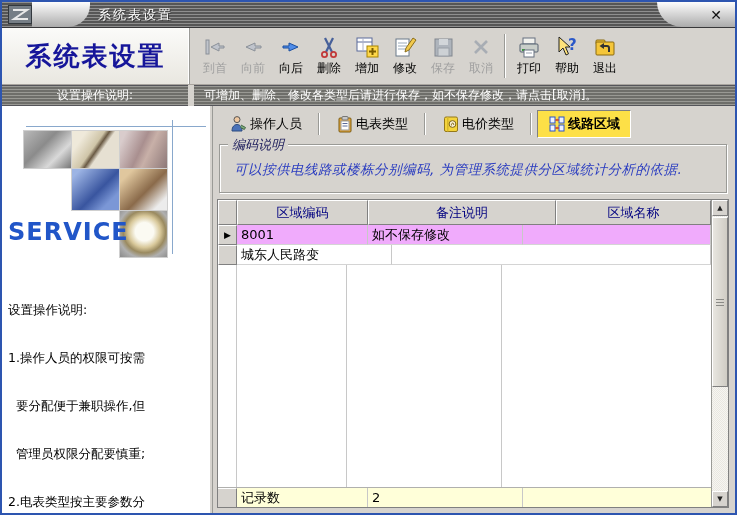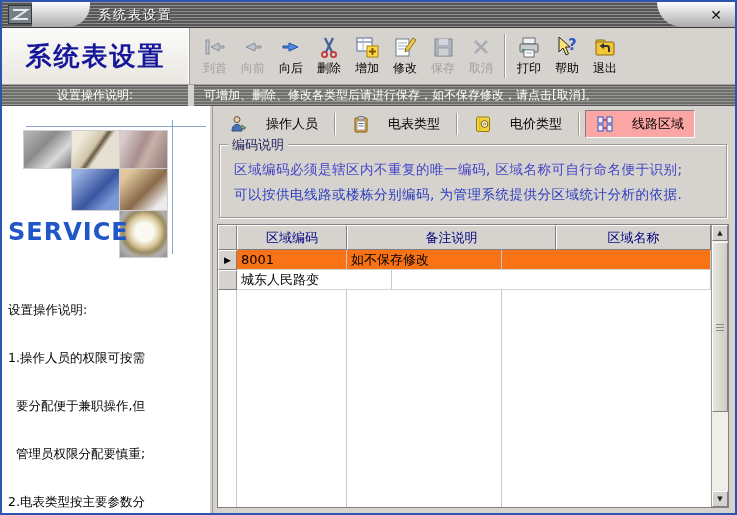--- a/index.html
+++ b/index.html
@@ -69,56 +69,58 @@
   .tile.t3{left:118px;top:21px;width:47px;height:37px;background:linear-gradient(115deg,#d9cccc 10%,#a98f8f 45%,#c8b0a8 60%,#8d7878);}
   .tile.t4{left:70px;top:59px;width:47px;height:41px;background:linear-gradient(135deg,#9cb4e4 10%,#39559f 55%,#7b97d6 80%);}
   .tile.t5{left:118px;top:59px;width:47px;height:41px;background:linear-gradient(135deg,#e0c79e 15%,#8a6a4a 55%,#ececec 85%);}
   .tile.t6{left:118px;top:101px;width:47px;height:46px;background:radial-gradient(circle at 52% 45%,#fbfaf2 26%,#d8c89a 45%,#9a8a60 60%,#b0b0b0 75%,#8a8a8a);}
   .service{position:absolute;left:6px;top:108px;font-size:24px;font-weight:bold;color:#2156c8;letter-spacing:1px;}
   .instructions{padding:8px 2px 0 6px;font-size:12.5px;line-height:16px;color:#000;white-space:pre;}
   
   .main{flex:1;display:flex;flex-direction:column;background:#d6d3ce;padding:2px 6px 5px 4px;min-width:0;}
   .tabbar{height:32px;display:flex;align-items:center;flex:0 0 auto;padding-left:2px;}
   .tab{
-    display:flex;align-items:center;gap:18px;padding:4px 10px;font-size:13px;color:#000;
+    display:flex;align-items:center;gap:2px;padding:4px 10px;font-size:13px;color:#000;
     border:1px solid transparent;cursor:default;
   }
   .tab .ticon{width:18px;height:18px;flex:0 0 auto;}
   .tab.active{
     border-color:#808080 #ffffff #ffffff #808080;
-    background:#fca5a5;
+    background:#fde047;
+    font-weight:bold;
   }
   .tabsep{width:2px;height:22px;border-left:1px solid #9a9a96;border-right:1px solid #fff;margin:0 5px;}
   .groupbox{
     position:relative;margin:4px 2px 6px 2px;flex:0 0 auto;
     border:1px solid #9a9a96;box-shadow:1px 1px 0 #fff, inset 1px 1px 0 #fff;
     padding:12px 28px 10px 14px;
+    font-style:italic;
   }
   .gb-legend{
     position:absolute;top:-9px;left:8px;background:#d6d3ce;padding:0 4px;
     font-size:13px;color:#20205e;
   }
   .gb-line{font-size:13.5px;line-height:25px;letter-spacing:.5px;}
   .gb-line.l1{color:#4343c8;}
   .gb-line.l2{color:#2a3cc0;}
   
   .gridwrap{flex:1;display:flex;min-height:0;border:1px solid #808080;background:#fff;}
   .grid{flex:1;display:flex;flex-direction:column;min-width:0;}
   .g-header{display:flex;height:25px;flex:0 0 auto;background:#d6d3ce;}
   .gh{
     border-top:1px solid #fff;border-left:1px solid #fff;
     border-right:1px solid #808080;border-bottom:1px solid #808080;
     color:#000080;font-size:13px;display:flex;align-items:center;justify-content:center;
   }
   .g-ind{width:19px;flex:0 0 auto;}
-  .g-c1{width:110px;flex:0 0 auto;}
+  .g-c1{width:131px;flex:0 0 auto;}
   .g-c2{width:155px;flex:0 0 auto;}
   .g-c3{flex:1;}
   .g-row{display:flex;height:20px;flex:0 0 auto;font-size:13px;}
-  .g-row.selected .gc{background:#f97316;}
+  .g-row.selected .gc{background:#f0abfc;}
   .gc{border-right:1px solid #c8c8c8;border-bottom:1px solid #d4d4d4;display:flex;align-items:center;padding-left:4px;overflow:hidden;white-space:nowrap;}
   .gind{
     background:#d6d3ce;border-top:1px solid #fff;border-left:1px solid #fff;
     border-right:1px solid #808080;border-bottom:1px solid #808080;
     display:flex;align-items:center;justify-content:center;font-size:9px;color:#000;
   }
   .g-filler{flex:1;position:relative;min-height:0;}
   .g-filler .vline{position:absolute;top:0;bottom:0;width:1px;background:#c8c8c8;}
   .g-footer{
     height:20px;flex:0 0 auto;display:flex;background:#ffffd9;
@@ -354,21 +356,20 @@
             <polygon points="9.5,3.4 9.5,6.6 11,5" fill="#cc2222"></polygon>
             <line x1="7.5" y1="13" x2="9.5" y2="13" stroke="#cc2222" stroke-width="1.4"></line>
             <polygon points="9.5,11.4 9.5,14.6 11,13" fill="#cc2222"></polygon>
           </svg>
           <span>线路区域</span>
         </div>
       </div>
 
       <div class="groupbox">
         <div class="gb-legend">编码说明</div>
-        <div class="gb-line l1">区域编码必须是辖区内不重复的唯一编码, 区域名称可自行命名便于识别;</div>
         <div class="gb-line l2">可以按供电线路或楼栋分别编码, 为管理系统提供分区域统计分析的依据.</div>
       </div>
 
       <div class="gridwrap">
         <div class="grid">
           <div class="g-header">
             <div class="gh g-ind"></div>
             <div class="gh g-c1">区域编码</div>
             <div class="gh g-c3">备注说明</div>
             <div class="gh g-c2">区域名称</div>
@@ -386,20 +387,26 @@
             <div class="gc g-c2">城东人民路变</div>
             <div class="gc g-c3"></div>
           </div>
 
           <div class="g-filler">
             <div class="vline" style="left:18px"></div>
             <div class="vline" style="left:128px"></div>
             <div class="vline" style="left:283px"></div>
           </div>
 
+          <div class="g-footer">
+            <div class="fc find g-ind"></div>
+            <div class="fc g-c1">记录数</div>
+            <div class="fc g-c2">2</div>
+            <div class="fc g-c3" style="border-right:none"></div>
+          </div>
         </div>
 
         <div class="vscroll">
           <div class="sbtn">
             <span>▲</span>
           </div>
           <div class="sthumb">
             <div class="grip"></div>
           </div>
           <div class="sfill"></div>

